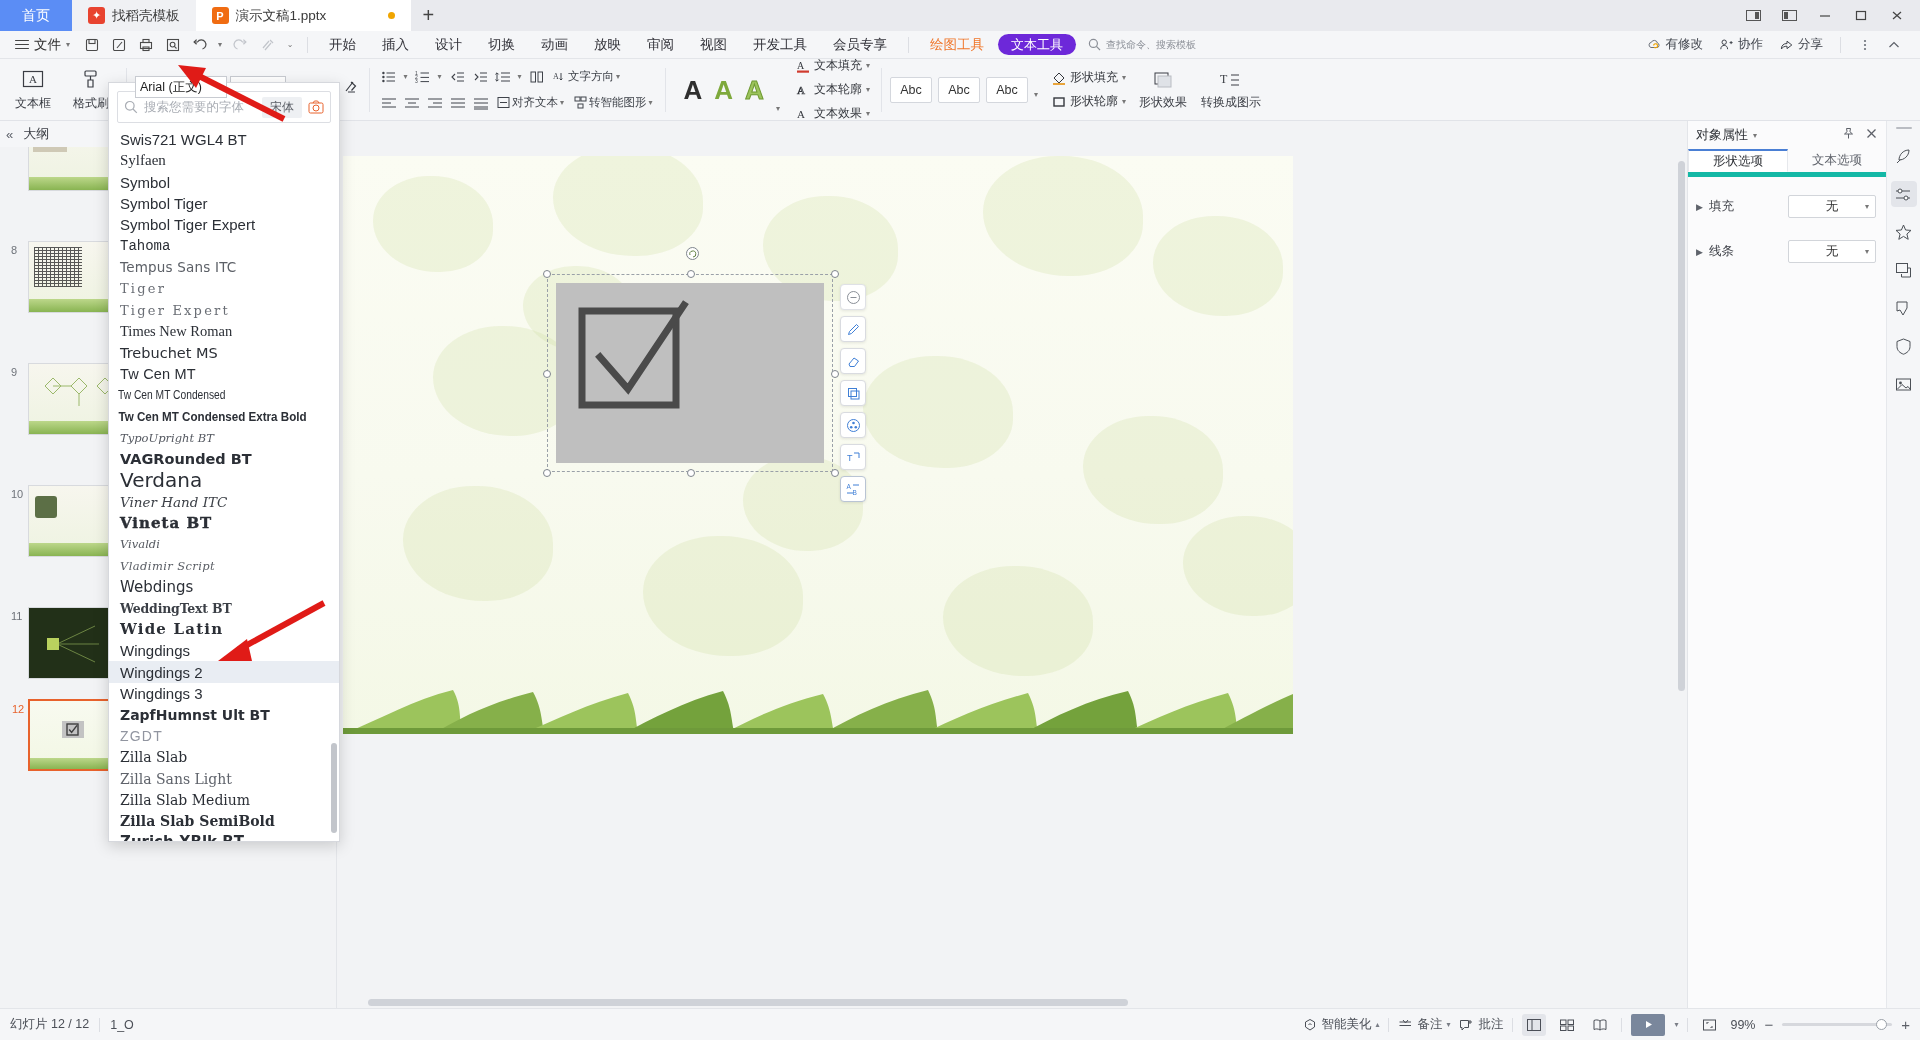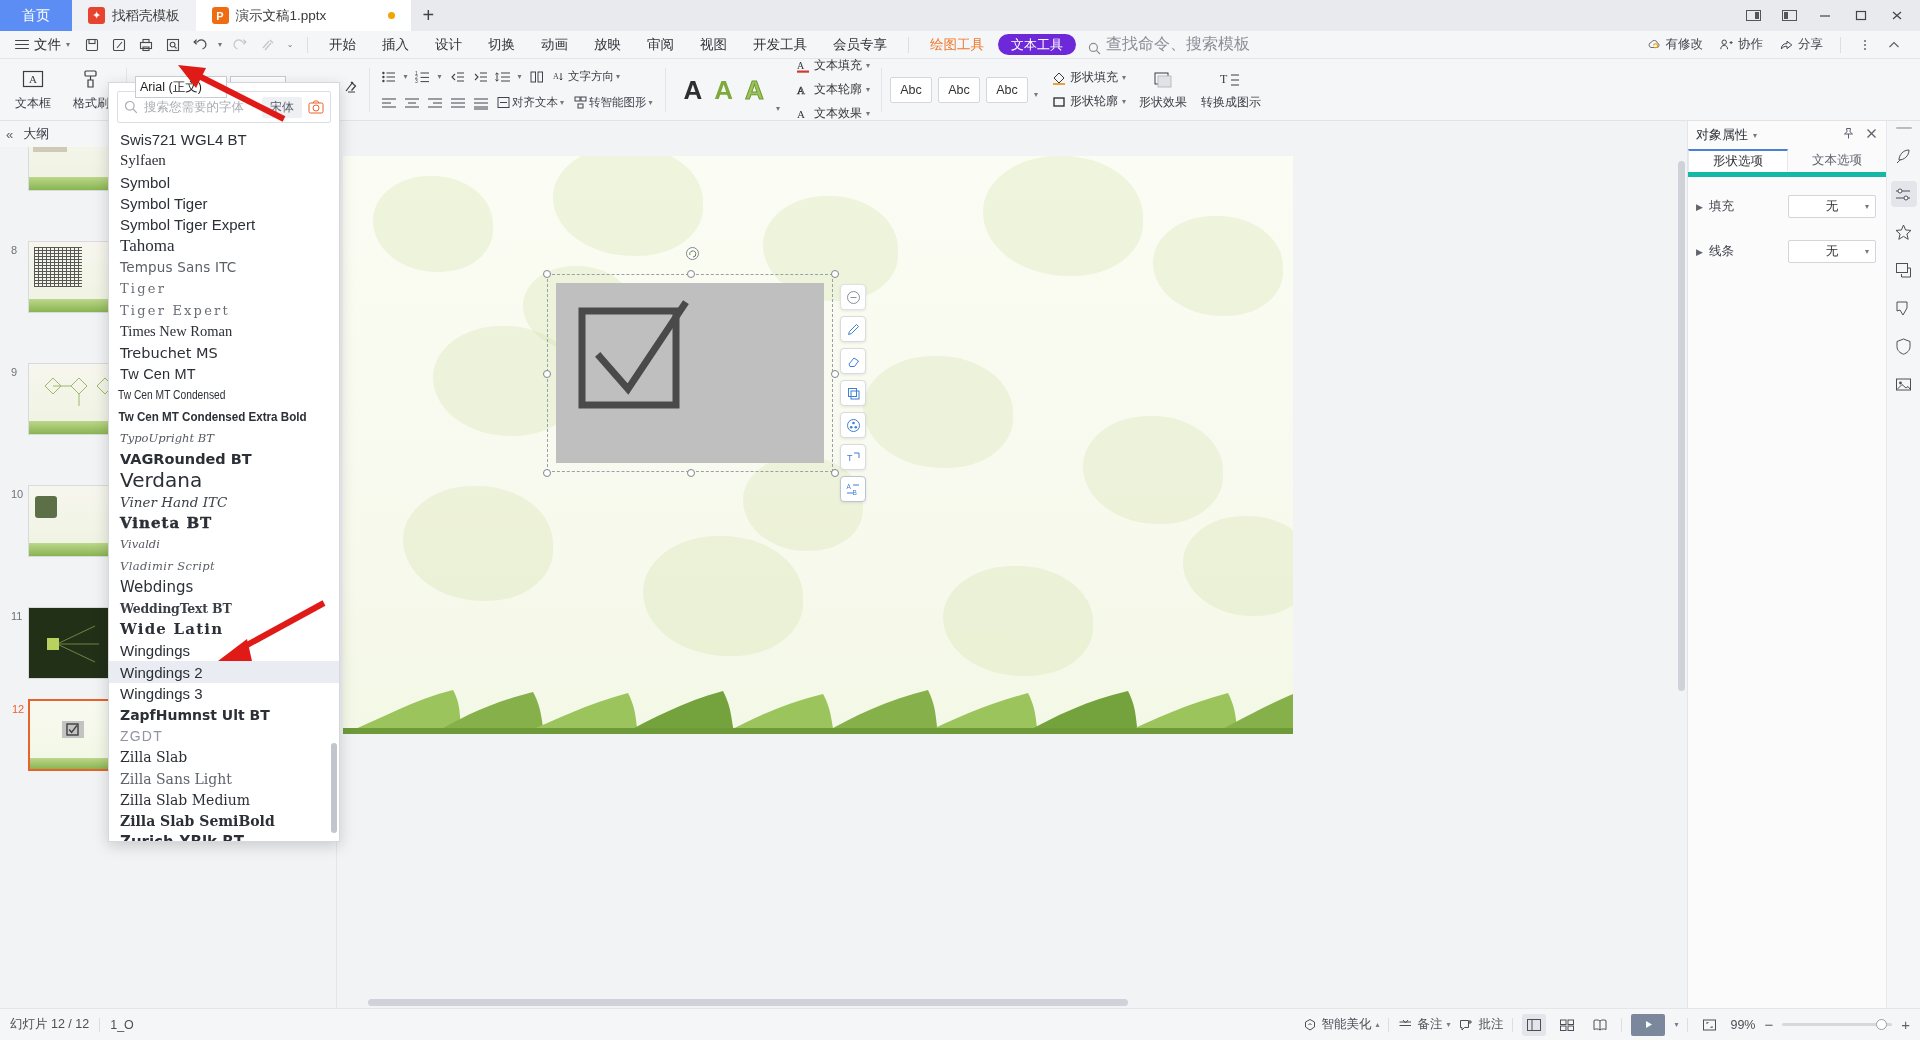--- a/index.html
+++ b/index.html
@@ -31,21 +31,21 @@
   .mfile{ display:flex;align-items:center;gap:5px;padding:0 7px;height:24px;font-size:13.5px;color:#2f2f2f;}
   .hamb{ display:inline-block;width:14px;}
   .hamb i{ display:block;height:1.6px;background:#444;margin:2.6px 0;border-radius:1px;}
   .caret{ font-size:8px;color:#777; }
   .qicon{ width:25px;height:24px;display:flex;align-items:center;justify-content:center;color:#4a4a4a;}
   .qicon.dis{ color:#c2c5cb;}
   .vsep{ width:1px;height:16px;background:#dcdee3;margin:0 7px;}
   .mtab{ padding:0 12px;height:26px;display:flex;align-items:center;font-size:13.5px;color:#33333a;}
   .mtab.orange{ color:#f0762a; }
   .mtab.pill{ background:#6d28d9;color:#fff;border-radius:13px;height:21px;padding:0 13px;font-size:13px;}
-  .searchcmd{ display:flex;align-items:flex-end;gap:5px;margin-left:10px;color:#8b8f97;font-size:16px;}
+  .searchcmd{ display:flex;align-items:flex-start;gap:5px;margin-left:10px;color:#8b8f97;font-size:10px;}
   .menurow-right{ margin-left:auto;display:flex;align-items:center;gap:4px;padding-right:6px;}
   .mr-item{ display:flex;align-items:center;gap:4px;font-size:12.5px;color:#41454d;padding:0 6px;}
 
   
   .ribbon{ height:62px; background:#f5f6f8; border-bottom:1px solid #e1e3e8; display:flex; align-items:center; padding:0 6px; gap:3px;}
   .rgroup{ display:flex;align-items:center;gap:4px;height:58px;}
   .bigbtn{ width:54px;height:56px;display:flex;flex-direction:column;align-items:center;justify-content:center;gap:3px;font-size:12px;color:#3a3d44;}
   .bigbtn .lbl{font-size:12px;}
   .rsep{ width:1px;height:44px;background:#e2e4e9;margin:0 5px;}
   .fontrow{ display:flex;flex-direction:column;gap:5px;justify-content:center;height:56px;}
@@ -930,21 +930,21 @@
           </svg>
       </span>
     </div>
 
     <div class="fd-list">
       <div class="fd-item" style="font-family:'Liberation Sans',sans-serif;font-size:15px;">Swis721 WGL4 BT</div>
       <div class="fd-item" style="font-family:'Liberation Serif',serif;font-size:15px;">Sylfaen</div>
       <div class="fd-item" style="font-family:'Liberation Sans',sans-serif;font-size:15px;">Symbol</div>
       <div class="fd-item" style="font-family:'Liberation Sans',sans-serif;font-size:15px;">Symbol Tiger</div>
       <div class="fd-item" style="font-family:'Liberation Sans',sans-serif;font-size:15px;">Symbol Tiger Expert</div>
-      <div class="fd-item" style="font-family:Liberation Serif, serif;font-size:17px;">Tahoma</div>
+      <div class="fd-item" style="font-family:Liberation Mono, monospace;font-size:14px;">Tahoma</div>
       <div class="fd-item" style="font-family:'DejaVu Sans',sans-serif;font-size:13.5px;color:#5c6067;letter-spacing:.2px;">Tempus Sans ITC</div>
       <div class="fd-item" style="font-family:'DejaVu Serif',serif;font-size:13px;color:#6a6e75;letter-spacing:2.2px;">Tiger</div>
       <div class="fd-item" style="font-family:'DejaVu Serif',serif;font-size:13px;color:#6a6e75;letter-spacing:2.2px;">Tiger Expert</div>
       <div class="fd-item" style="font-family:'Liberation Serif',serif;font-size:14.5px;">Times New Roman</div>
       <div class="fd-item" style="font-family:'DejaVu Sans',sans-serif;font-size:14.5px;">Trebuchet MS</div>
       <div class="fd-item" style="font-family:'Liberation Sans',sans-serif;font-size:14.5px;letter-spacing:.2px;">Tw Cen MT</div>
       <div class="fd-item" style="font-family:'Liberation Sans Narrow','Liberation Sans',sans-serif;font-size:12.5px;transform:scaleX(.82);transform-origin:left center;">Tw Cen MT Condensed</div>
       <div class="fd-item" style="font-family:'Liberation Sans',sans-serif;font-size:13.5px;font-weight:bold;transform:scaleX(.86);transform-origin:left center;">Tw Cen MT Condensed Extra Bold</div>
       <div class="fd-item" style="font-family:'DejaVu Serif',serif;font-size:11.5px;font-style:italic;color:#555961;">TypoUpright BT</div>
       <div class="fd-item" style="font-family:'DejaVu Sans',sans-serif;font-size:14.5px;font-weight:bold;">VAGRounded BT</div>

